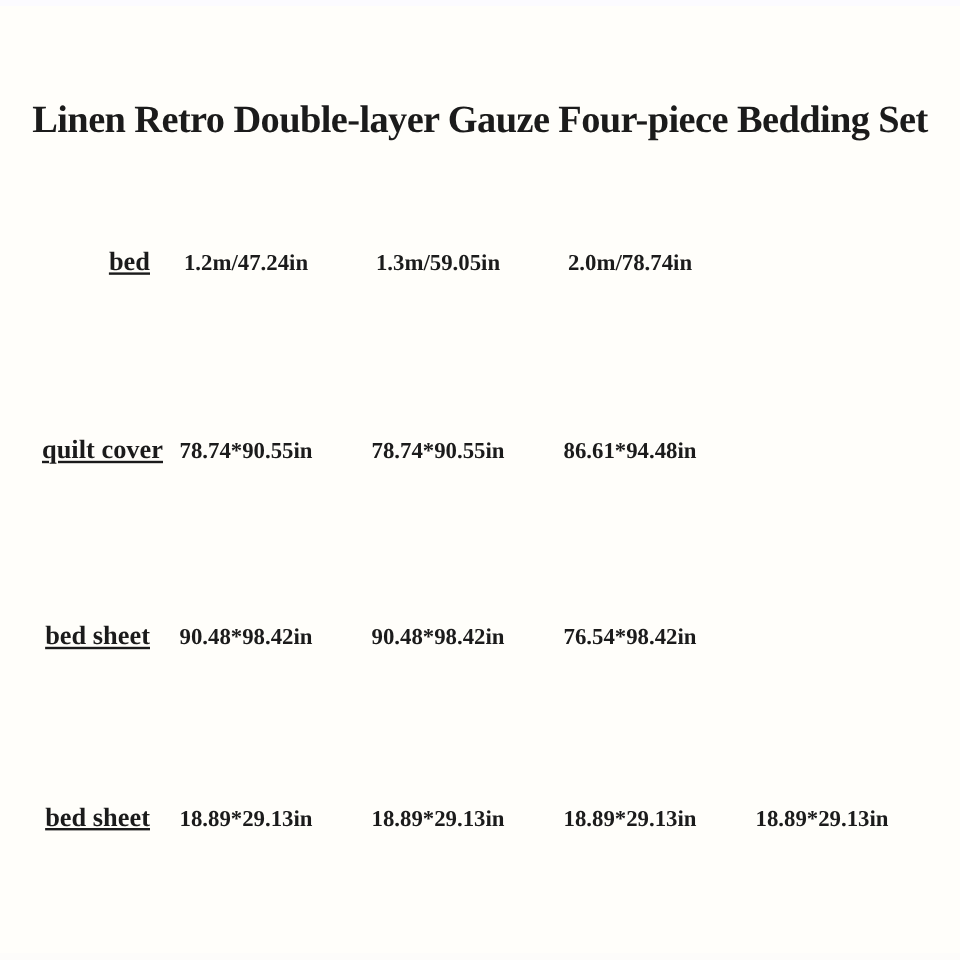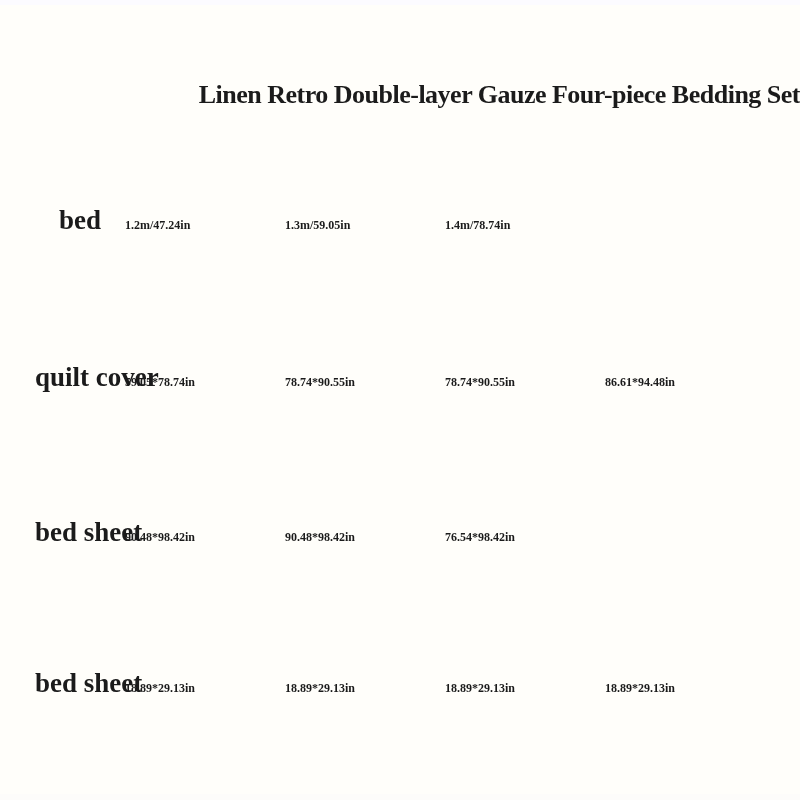--- a/index.html
+++ b/index.html
@@ -29,74 +29,74 @@
     left: 0;
     width: 800px;
     height: 6px;
     background: #fdfcfa;
   }
   .chart-title {
     position: absolute;
     top: 60px;
     left: 0;
     width: 800px;
-    text-align: right;
+    text-align: center;
     font-weight: bold;
-    font-size: 26px;
+    font-size: 32px;
     line-height: 36px;
     letter-spacing: -0.5px;
     white-space: nowrap;
   }
   .size-row {
     position: absolute;
     left: 35px;
     display: flex;
     align-items: baseline;
   }
   .row-1 { top: 207px; }
   .row-2 { top: 364px; }
   .row-3 { top: 519px; }
   .row-4 { top: 670px; }
   .label-cell {
     width: 90px;
     flex: 0 0 90px;
     white-space: nowrap;
     font-weight: bold;
-    font-size: 27px;
+    font-size: 22px;
     line-height: 1;
-    text-align: center;
+    text-align: right;
+    text-decoration: underline;
   }
   .value-cell {
     width: 160px;
     flex: 0 0 160px;
-    text-align: left;
+    text-align: center;
     font-weight: bold;
-    font-size: 12px;
+    font-size: 19px;
     line-height: 1;
     white-space: nowrap;
   }
 </style>
 </head>
 <body>
 
 <div class="canvas">
   <div class="top-strip"></div>
 
   <h1 class="chart-title">Linen Retro Double-layer Gauze Four-piece Bedding Set</h1>
 
   <div class="size-row row-1">
     <div class="label-cell">bed</div>
     <div class="value-cell">1.2m/47.24in</div>
     <div class="value-cell">1.3m/59.05in</div>
-    <div class="value-cell">1.4m/78.74in</div>
+    <div class="value-cell">2.0m/78.74in</div>
   </div>
 
   <div class="size-row row-2">
     <div class="label-cell">quilt cover</div>
-    <div class="value-cell">59.05*78.74in</div>
     <div class="value-cell">78.74*90.55in</div>
     <div class="value-cell">78.74*90.55in</div>
     <div class="value-cell">86.61*94.48in</div>
   </div>
 
   <div class="size-row row-3">
     <div class="label-cell">bed sheet</div>
     <div class="value-cell">90.48*98.42in</div>
     <div class="value-cell">90.48*98.42in</div>
     <div class="value-cell">76.54*98.42in</div>

